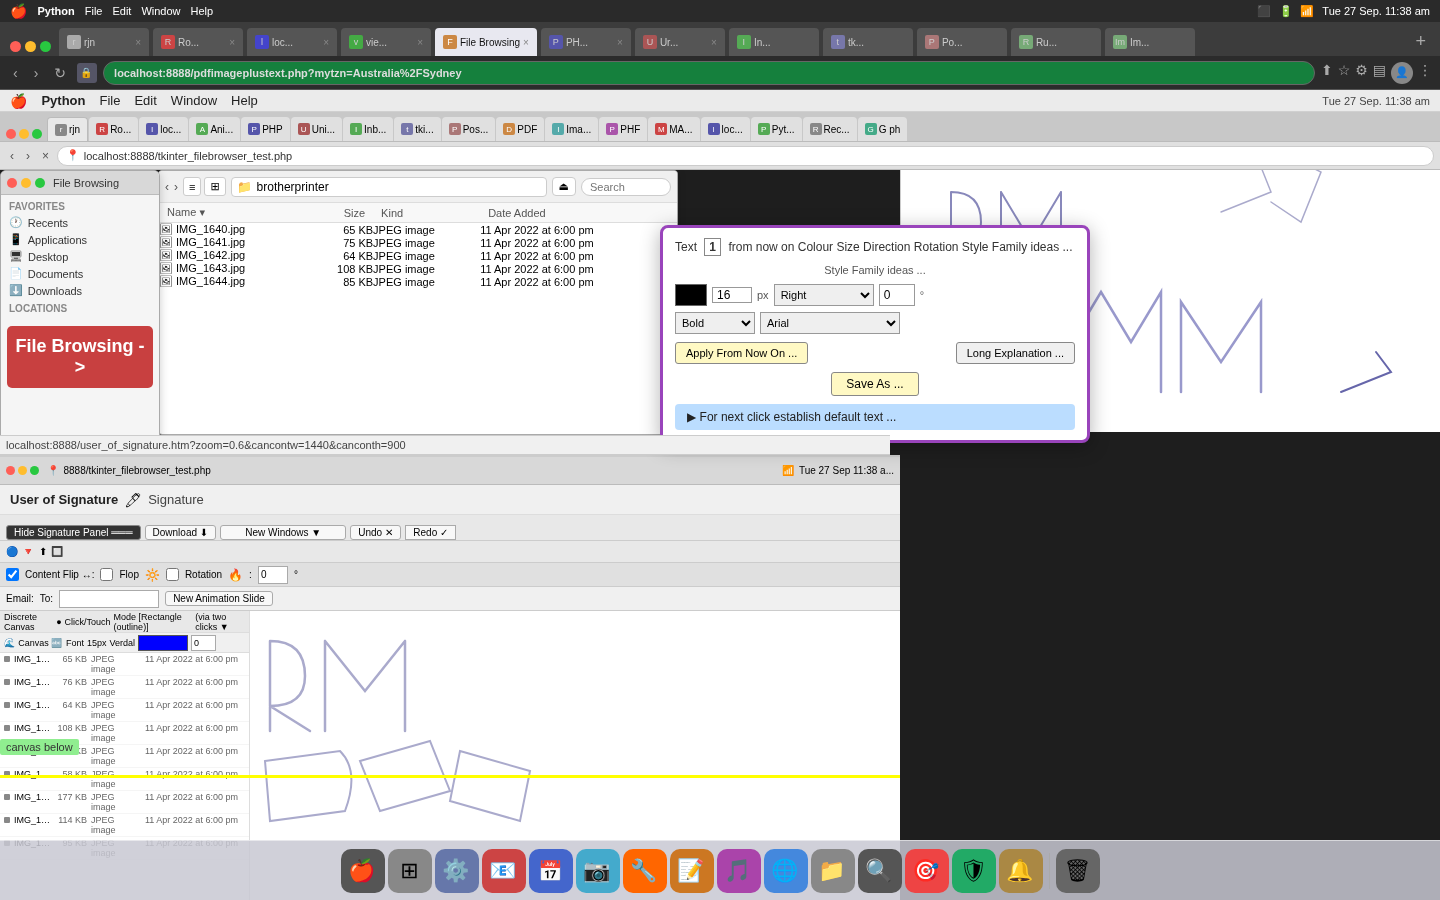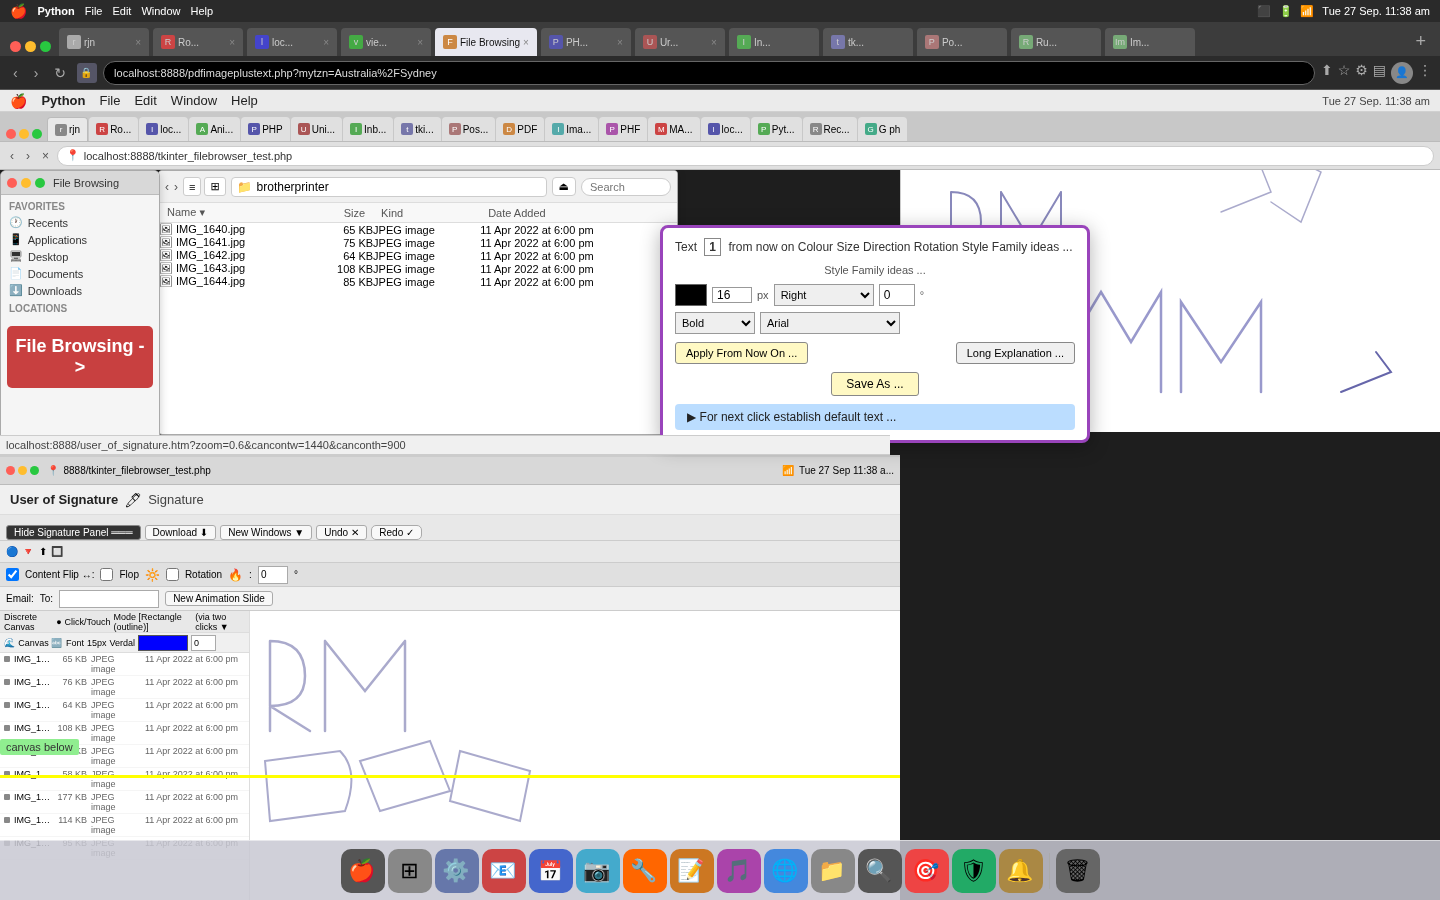--- a/index.html
+++ b/index.html
@@ -2,21 +2,21 @@
 <html><head>
   <meta charset="utf-8">
   <style>
     * { margin: 0; padding: 0; box-sizing: border-box; }
     body { width: 1440px; height: 900px; overflow: hidden; font-family: -apple-system, BlinkMacSystemFont, 'Helvetica Neue', Arial, sans-serif; font-size: 12px; background: #1e1e1e; position: relative; }
     .btab { height: 28px; min-width: 90px; max-width: 140px; padding: 0 8px; border-radius: 4px 4px 0 0; background: #555; color: #ccc; font-size: 10px; display: flex; align-items: center; gap: 3px; cursor: pointer; overflow: hidden; white-space: nowrap; margin-right: 2px; }
     .btab.active { background: #e8e8f0; color: #111; }
     .btab-favicon { width: 14px; height: 14px; background: #aaa; border-radius: 2px; flex-shrink: 0; font-size: 9px; display: flex; align-items: center; justify-content: center; }
     .btab-close { font-size: 10px; margin-left: auto; color: #888; flex-shrink: 0; }
     .addr-nav { color: #aaa; font-size: 14px; cursor: pointer; background: none; border: none; padding: 2px 5px; }
-    .addr-field { flex: 1; height: 24px; background: #000000; border: 1px solid #666; border-radius: 12px; color: #ddd; font-size: 11px; padding: 0 10px; display: flex; align-items: center; }
+    .addr-field { flex: 1; height: 24px; background: #15803d; border: 1px solid #666; border-radius: 12px; color: #ddd; font-size: 11px; padding: 0 10px; display: flex; align-items: center; font-weight: bold; }
     .addr-icons { display: flex; gap: 5px; color: #aaa; font-size: 14px; }
   </style>
 </head>
 <body>
 
 <div style="position:absolute;top:0;left:0;right:0;height:22px;background:#2a2a2a;display:flex;align-items:center;justify-content:space-between;padding:0 10px;color:#fff;font-size:11px;z-index:400;">
   <div style="display:flex;align-items:center;gap:10px;">
     <span style="font-size:14px;">🍎</span>
     <span style="font-weight:bold;">Python</span>
     <span>File</span>
@@ -341,23 +341,23 @@
 
   <div style="background:#f0f0f0;height:30px;display:flex;align-items:center;padding:0 10px;gap:6px;border-bottom:1px solid #ddd;">
     <span style="font-size:13px;font-weight:bold;color:#222;">User of Signature</span>
     <span style="font-size:14px;">🖊</span>
     <span style="font-size:13px;color:#444;">Signature</span>
   </div>
 
   <div style="background:#e8e8e8;height:26px;display:flex;align-items:flex-end;padding:0 6px;gap:4px;border-bottom:1px solid #ccc;">
     <button style="padding:1px 7px;font-size:10px;border:1px solid #888;border-radius:3px;background:#333;color:#fff;cursor:pointer;">Hide Signature Panel ═══</button>
     <button style="padding:1px 7px;font-size:10px;border:1px solid #aaa;border-radius:3px;background:#f8f8f8;cursor:pointer;">Download ⬇</button>
-    <button style="padding:1px 7px;font-size:10px;border:1px solid #aaa;border-radius:3px;background:#f8f8f8;cursor:pointer;">New Windows ▼</button>
+    <button style="padding:1px 24px;font-size:10px;border:1px solid #aaa;border-radius:3px;background:#f8f8f8;cursor:pointer;">New Windows ▼</button>
     <button style="padding:1px 7px;font-size:10px;border:1px solid #aaa;border-radius:3px;background:#f8f8f8;cursor:pointer;">Undo ✕</button>
-    <button style="padding:1px 7px;font-size:10px;border:1px solid #aaa;border-radius:5px;background:#f8f8f8;cursor:pointer;">Redo ✓</button>
+    <button style="padding:1px 7px;font-size:10px;border:1px solid #aaa;border-radius:0;background:#f8f8f8;cursor:pointer;">Redo ✓</button>
   </div>
 
   <div style="background:#e8e8e8;height:22px;display:flex;align-items:center;padding:0 6px;gap:4px;border-bottom:1px solid #ccc;font-size:10px;">
     <span>🔵</span>
     <span>🔻</span>
     <span>⬆</span>
     <span>🔲</span>
   </div>
 
   <div style="background:#e0e0e0;height:24px;display:flex;align-items:center;padding:0 6px;gap:6px;border-bottom:1px solid #ccc;font-size:10px;">

